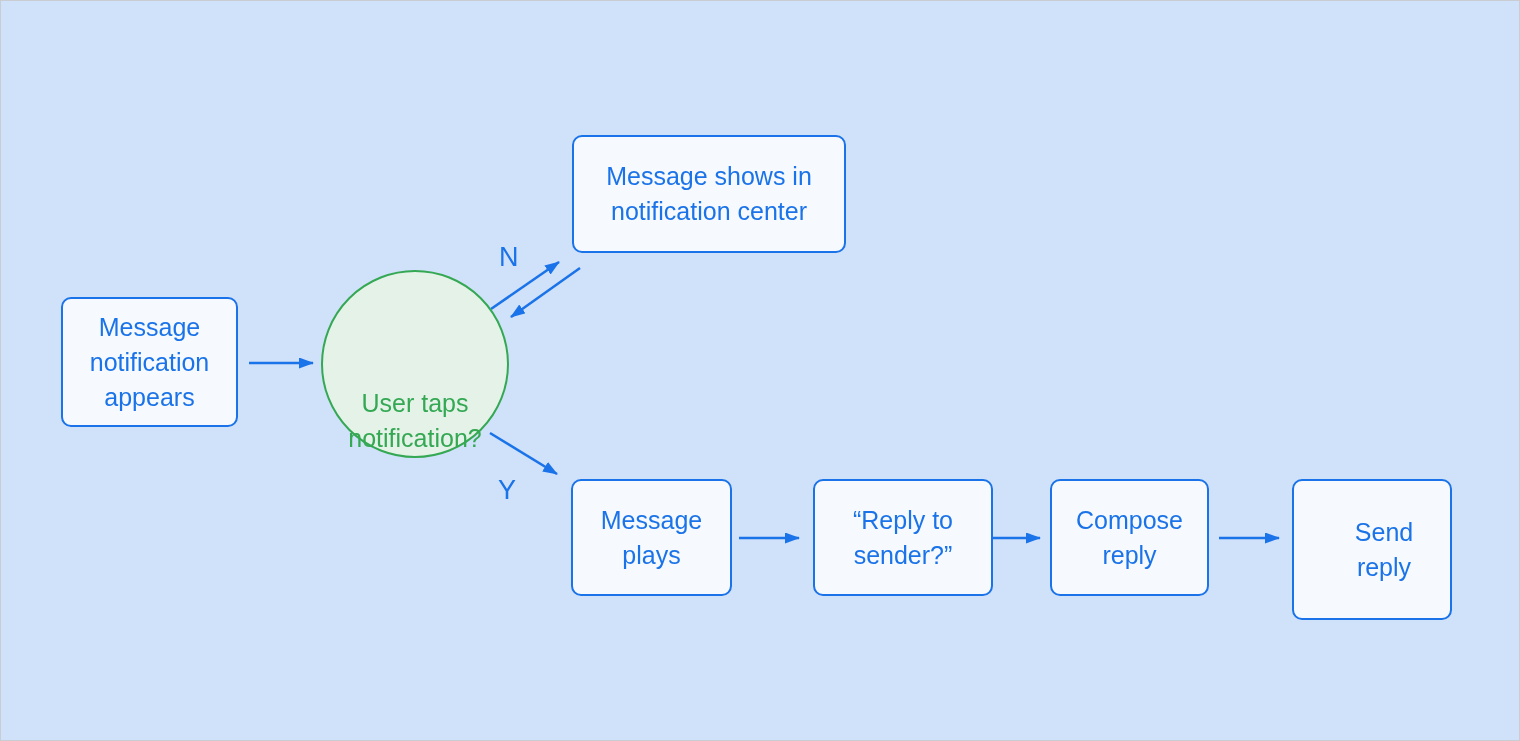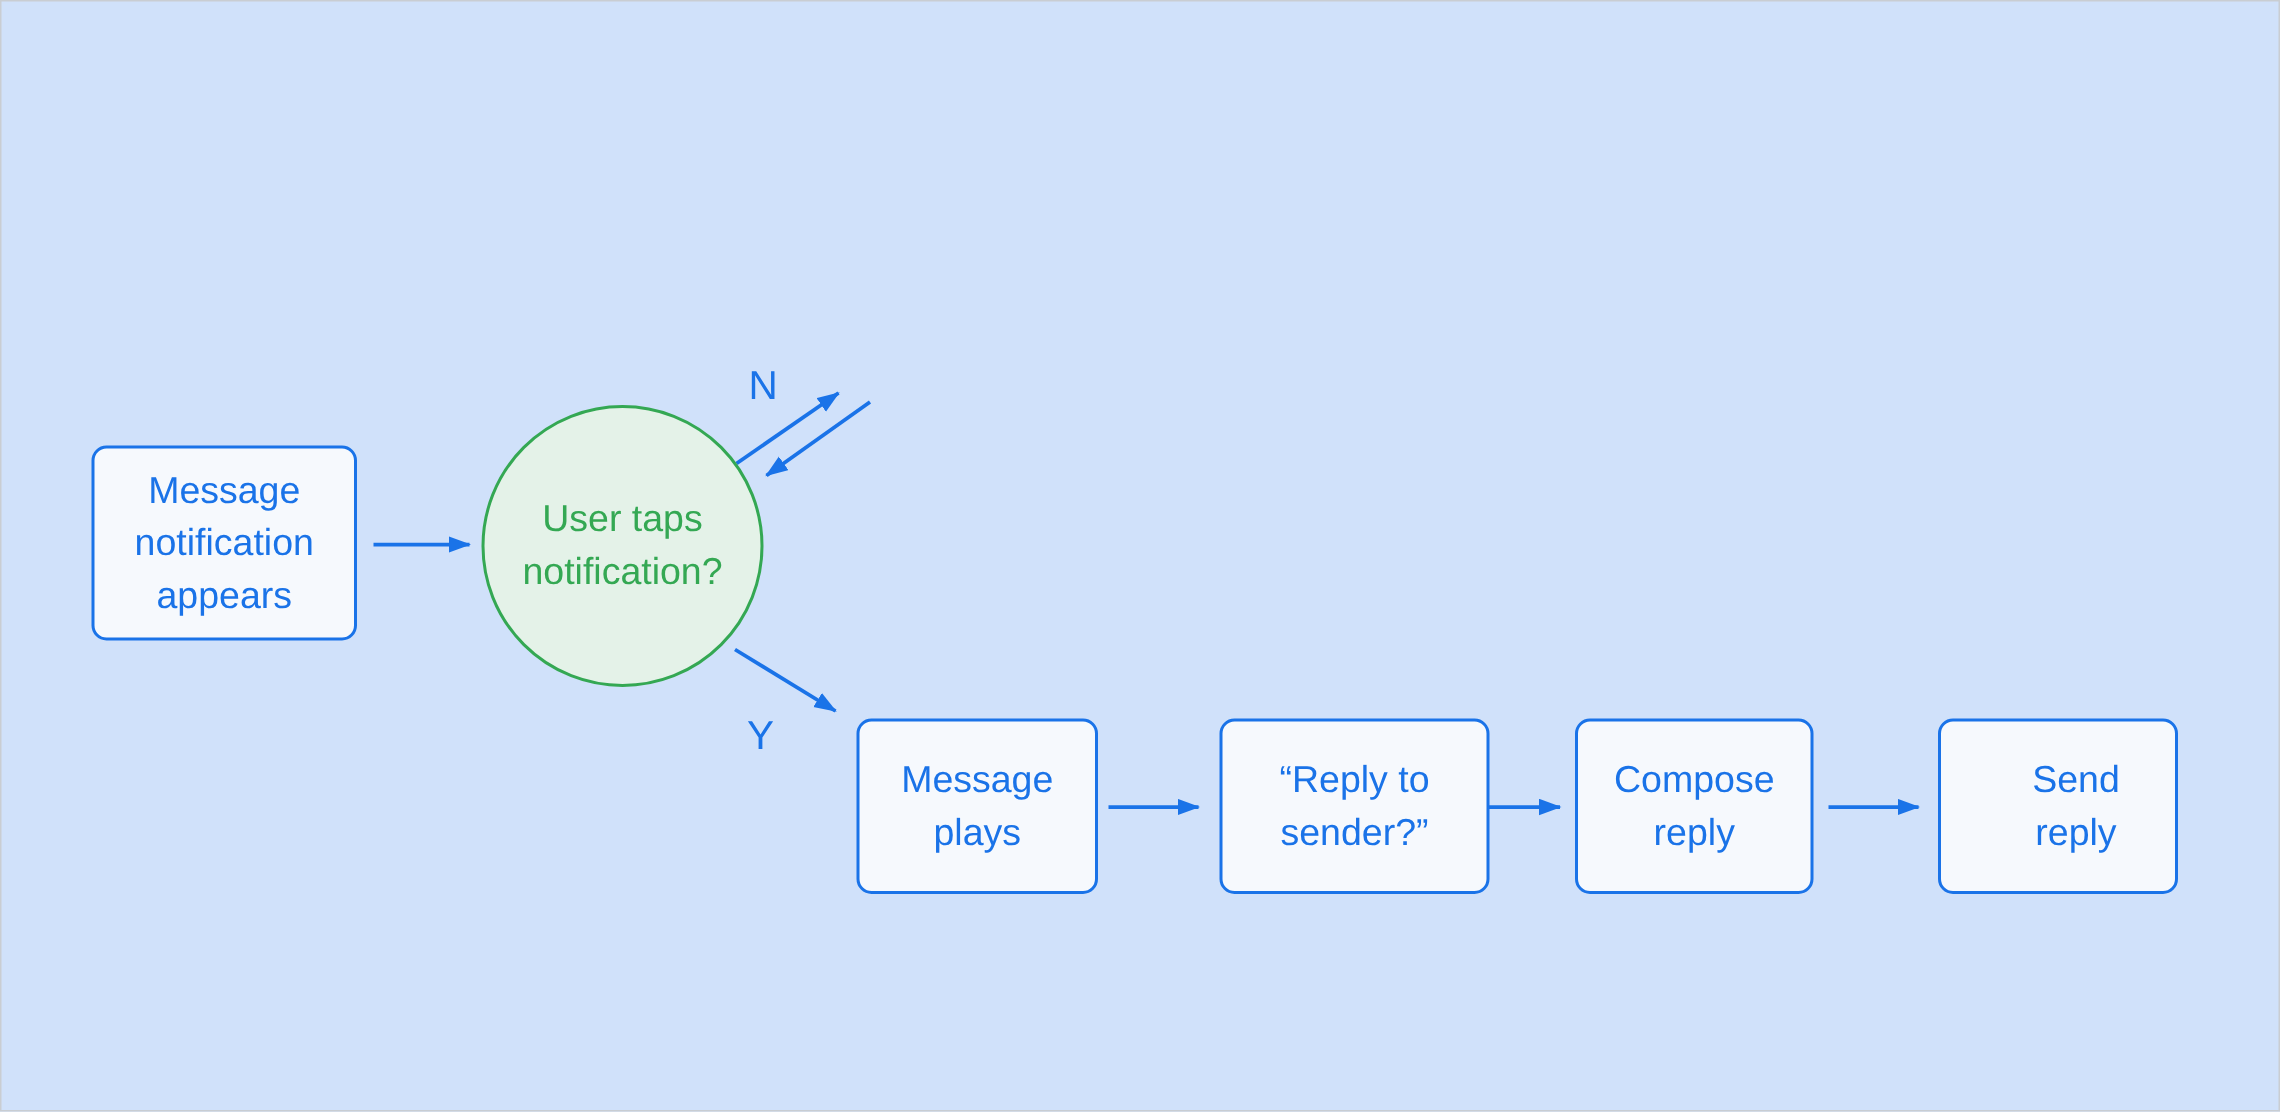--- a/index.html
+++ b/index.html
@@ -44,20 +44,21 @@
     background: var(--node-fill);
     border: 2px solid var(--accent-blue);
     border-radius: 10px;
     color: var(--accent-blue);
   }
   .circle {
     background: var(--decision-fill);
     border: 2px solid var(--accent-green);
     border-radius: 50%;
     color: var(--accent-green);
+    align-items: flex-end;
   }
   .label {
     white-space: pre-line;
     font-size: 25px;
     line-height: 35px;
   }
   .edge-label {
     position: absolute;
     color: var(--accent-blue);
     font-size: 27px;
@@ -88,37 +89,41 @@
     <span class="label">Message
 notification
 appears</span>
   </div>
 
   <div class="node circle" style="left:320px; top:269px; width:188px; height:188px;">
     <span class="label">User taps
 notification?</span>
   </div>
 
+  <div class="node rect" style="left:571px; top:134px; width:274px; height:118px;">
+    <span class="label">Message shows in
+notification center</span>
+  </div>
 
   <div class="node rect" style="left:570px; top:478px; width:161px; height:117px;">
     <span class="label">Message
 plays</span>
   </div>
 
   <div class="node rect" style="left:812px; top:478px; width:180px; height:117px;">
     <span class="label">“Reply to
 sender?”</span>
   </div>
 
   <div class="node rect" style="left:1049px; top:478px; width:159px; height:117px;">
     <span class="label">Compose
 reply</span>
   </div>
 
-  <div class="node rect" style="left:1291px; top:478px; width:160px; height:117px;padding-left:24px;">
+  <div class="node rect" style="left:1291px; top:478px; width:160px; height:141px;padding-left:24px;">
     <span class="label">Send
 reply</span>
   </div>
 
   <span class="edge-label" style="left:498px; top:243px;">N</span>
 
   <span class="edge-label" style="left:497px; top:476px;">Y</span>
 
 </div>
 

